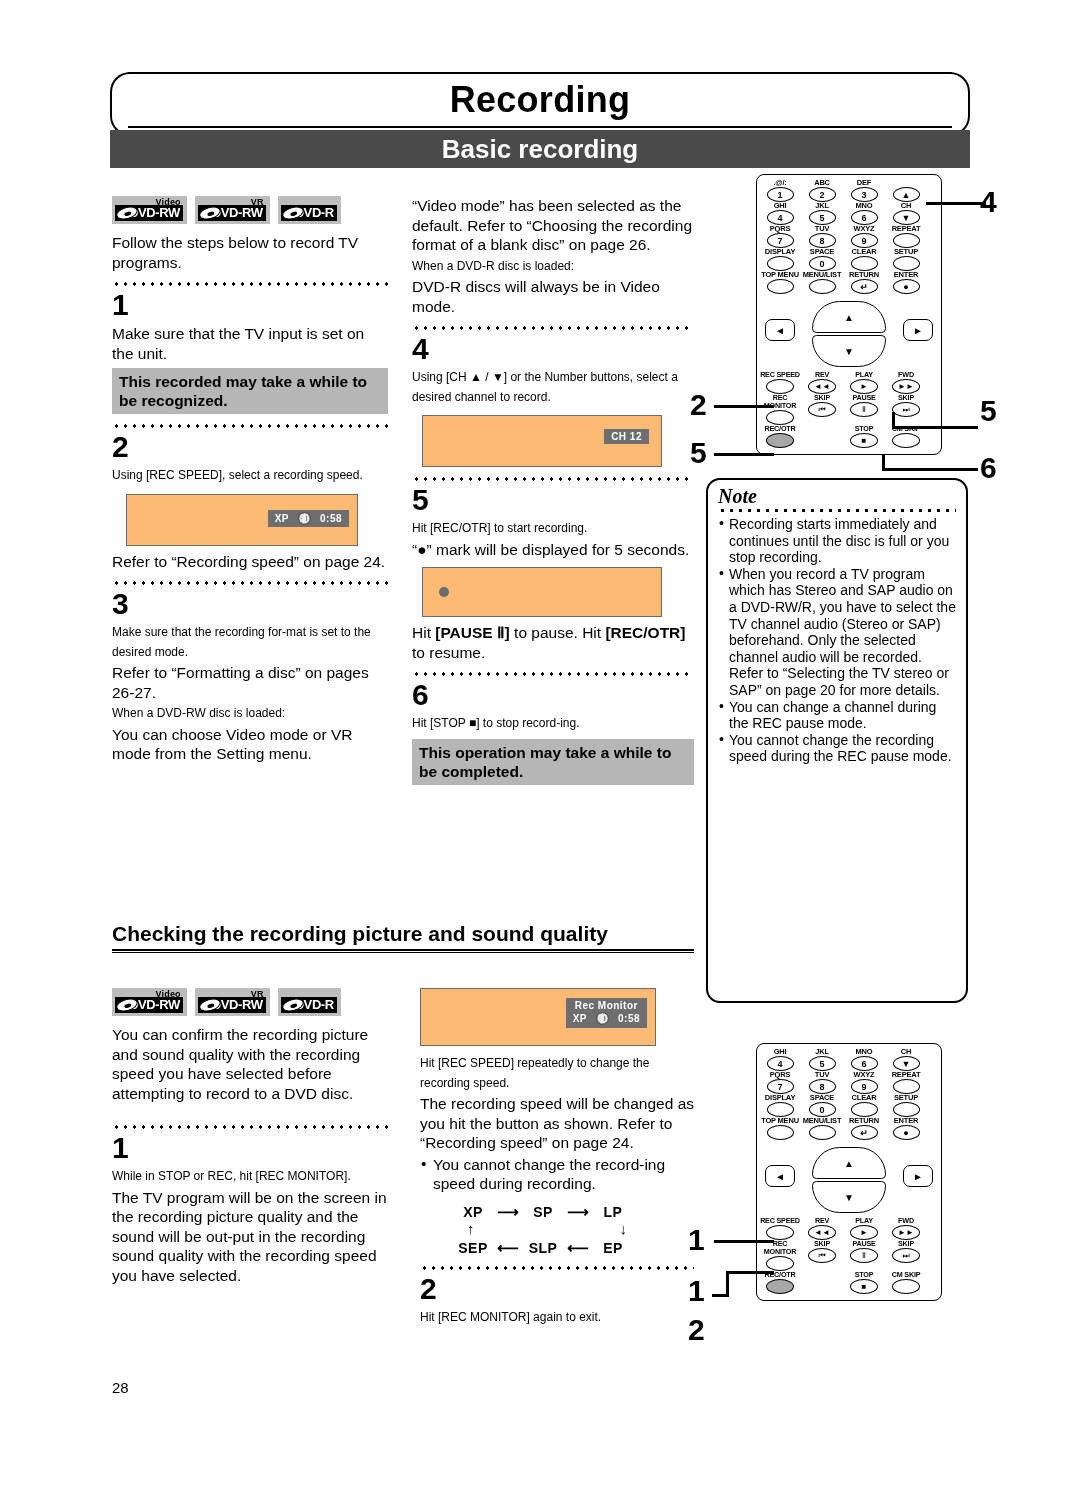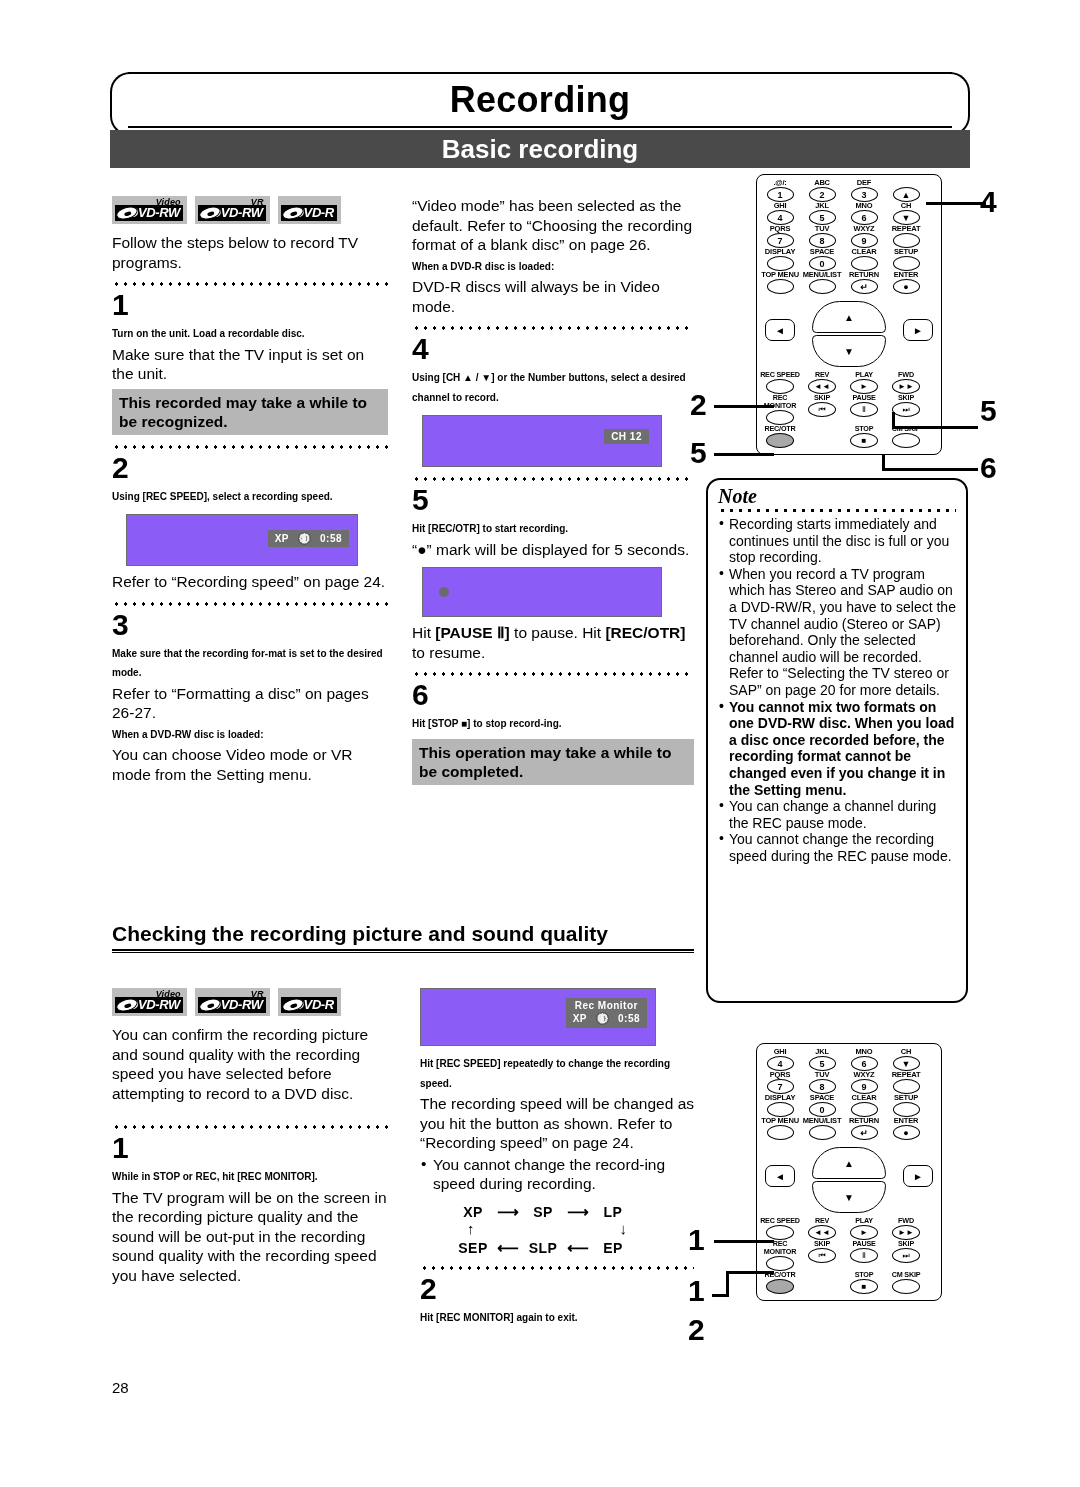--- a/index.html
+++ b/index.html
@@ -41,21 +41,21 @@
 
   
   .col { position: absolute; }
   .col-left   { left: 112px;  top: 196px; width: 276px; }
   .col-mid    { left: 412px;  top: 196px; width: 282px; }
 
   
   .logo-row { display: flex; gap: 8px; margin-bottom: 9px; }
   .disc-logo {
     background: #bdbdbd; padding: 3px 4px 3px 3px; display: inline-block;
-    position: relative; height: 28px; font-style: italic;
+    position: relative; height: 28px;
   }
   .disc-inner { position: relative; height: 22px; display:flex; align-items:flex-end; }
   .disc-sub {
     position: absolute; right: 2px; top: -1px; font-size: 9px; font-weight: bold;
     color: #000; letter-spacing: .2px; line-height: 9px;
   }
   .disc-main {
     background: #000; color: #fff; font-size: 13px; font-weight: bold;
     font-family: "Liberation Sans", sans-serif;
     padding: 1px 3px 1px 14px; letter-spacing: -.4px; line-height: 14px;
@@ -68,39 +68,39 @@
   }
   .disc-oval::after {
     content:""; position:absolute; left:7px; top:4px; width:7px; height:4px;
     background:#000; border-radius:50%;
   }
 
   
   p.body, .body { font-size: 15.5px; line-height: 19.5px; margin: 0 0 2px 0; }
   .bold { font-weight: bold; }
   h4.steptitle {
-    font-size: 10px; line-height: 19.5px; font-weight: bold; margin: 0 0 1px 0;
+    font-size: 12px; line-height: 19.5px; font-weight: normal; margin: 0 0 1px 0;
   }
 
   .dotline {
     height: 8px; margin: 8px 0 2px 0;
     background-image: radial-gradient(circle, #000 1.6px, rgba(0,0,0,0) 1.8px);
     background-size: 9px 8px; background-repeat: repeat-x;
     background-position: 0 center;
   }
   .stepnum { font-size: 30px; font-weight: bold; line-height: 30px; margin: 1px 0 4px 0; }
 
   .grayband {
     background: #b6b6b6; padding: 4px 7px; margin: 5px 0 0 0;
     font-size: 15.5px; line-height: 19px; font-weight: bold;
   }
 
   
   .osd {
-    background: #8b5cf6; border: 1.5px solid #6b6b6b; position: relative;
+    background: #fdba74; border: 1.5px solid #6b6b6b; position: relative;
     margin: 8px 0 6px 14px;
   }
   .osd-badge {
     position: absolute; background: #6e6e6e; color: #fff;
     font-size: 10px; font-weight: bold; letter-spacing: .5px;
     display: flex; align-items: center; gap: 9px;
     padding: 2px 7px;
   }
   .osd-badge.twoline { flex-direction: column; gap: 1px; align-items: stretch; padding: 2px 7px 3px; }
   .osd-badge .title { text-align: center; font-size: 10px; }
@@ -244,21 +244,20 @@
         <div class="disc-oval"></div>
         <div class="disc-main">DVD-R</div>
       </div>
     </div>
   </div>
 
   <p class="body">Follow the steps below to record TV programs.</p>
 
   <div class="dotline"></div>
   <div class="stepnum">1</div>
-  <h4 class="steptitle">Turn on the unit. Load a recordable disc.</h4>
   <p class="body">Make sure that the TV input is set on the unit.</p>
   <div class="grayband">This recorded may take a while to be recognized.</div>
 
   <div class="dotline"></div>
   <div class="stepnum">2</div>
   <h4 class="steptitle">Using [REC SPEED], select a recording speed.</h4>
   <div class="osd" style="width:232px;height:52px;">
     <div class="osd-badge" style="right:8px;top:15px;">
       <span>XP</span>
       <span class="disc-glyph"></span>
@@ -381,21 +380,20 @@
   <div class="stepnum">2</div>
   <h4 class="steptitle">Hit [REC MONITOR] again to exit.</h4>
 </div>
 
 <div class="notebox">
   <div class="note-title">Note</div>
   <div class="note-dots"></div>
   <ul class="notes" id="note-list">
       <li>Recording starts immediately and continues until the disc is full or you stop recording.</li>
       <li>When you record a TV program which has Stereo and SAP audio on a DVD-RW/R, you have to select the TV channel audio (Stereo or SAP) beforehand. Only the selected channel audio will be recorded. Refer to “Selecting the TV stereo or SAP” on page 20 for more details.</li>
-      <li class="b">You cannot mix two formats on one DVD-RW disc. When you load a disc once recorded before, the recording format cannot be changed even if you change it in the Setting menu.</li>
       <li>You can change a channel during the REC pause mode.</li>
       <li>You cannot change the recording speed during the REC pause mode.</li>
     </ul>
 </div>
 
 <div class="remote remote-top">
   <div class="remote-body" style="width:186px;padding:4px 2px 6px 2px;">
     <div class="keypad" id="keypad-top">
         <div class="krow">
           <div class="kcell">

